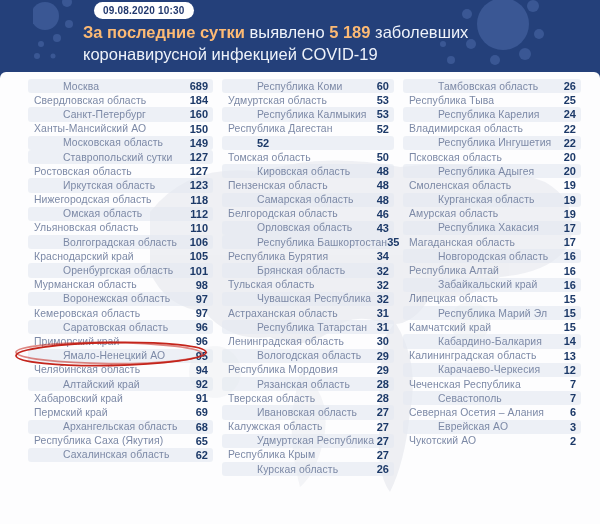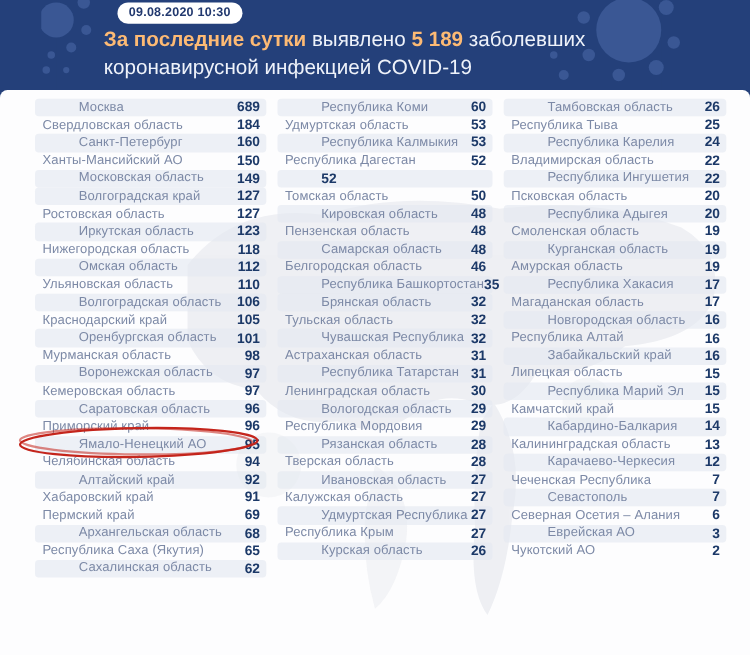--- a/index.html
+++ b/index.html
@@ -110,21 +110,21 @@
         </div>
         <div class="row">
           <span class="rname">Ханты-Мансийский АО</span>
           <span class="rval">150</span>
         </div>
         <div class="row striped">
           <span class="rname">Московская область</span>
           <span class="rval">149</span>
         </div>
         <div class="row striped">
-          <span class="rname">Волгоградская край</span>
+          <span class="rname">Ставропольский сутки</span>
           <span class="rval">127</span>
         </div>
         <div class="row">
           <span class="rname">Ростовская область</span>
           <span class="rval">127</span>
         </div>
         <div class="row striped">
           <span class="rname">Иркутская область</span>
           <span class="rval">123</span>
         </div>
@@ -239,22 +239,30 @@
         </div>
         <div class="row striped">
           <span class="rname">Самарская область</span>
           <span class="rval">48</span>
         </div>
         <div class="row">
           <span class="rname">Белгородская область</span>
           <span class="rval">46</span>
         </div>
         <div class="row striped">
+          <span class="rname">Орловская область</span>
+          <span class="rval">43</span>
+        </div>
+        <div class="row striped">
           <span class="rname">Республика Башкортостан</span>
           <span class="rval">35</span>
+        </div>
+        <div class="row">
+          <span class="rname">Республика Бурятия</span>
+          <span class="rval">34</span>
         </div>
         <div class="row striped">
           <span class="rname">Брянская область</span>
           <span class="rval">32</span>
         </div>
         <div class="row">
           <span class="rname">Тульская область</span>
           <span class="rval">32</span>
         </div>
         <div class="row striped">

